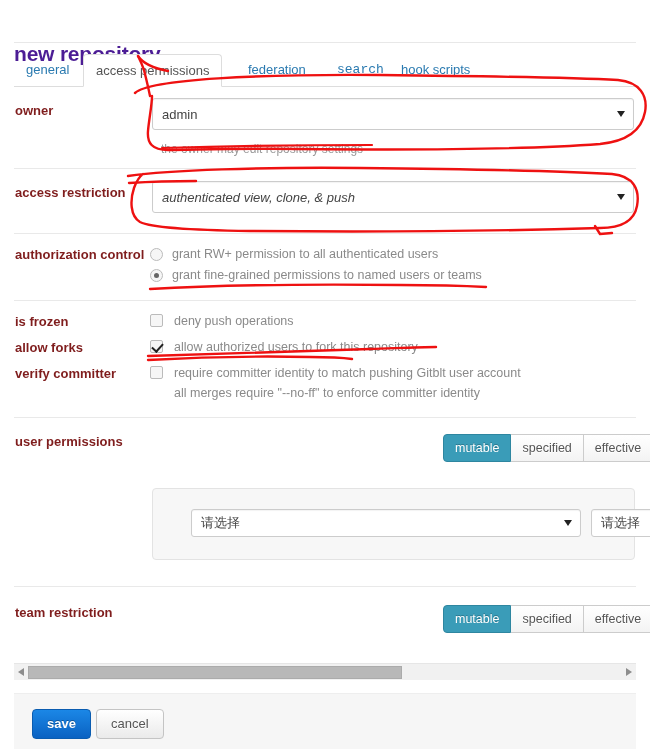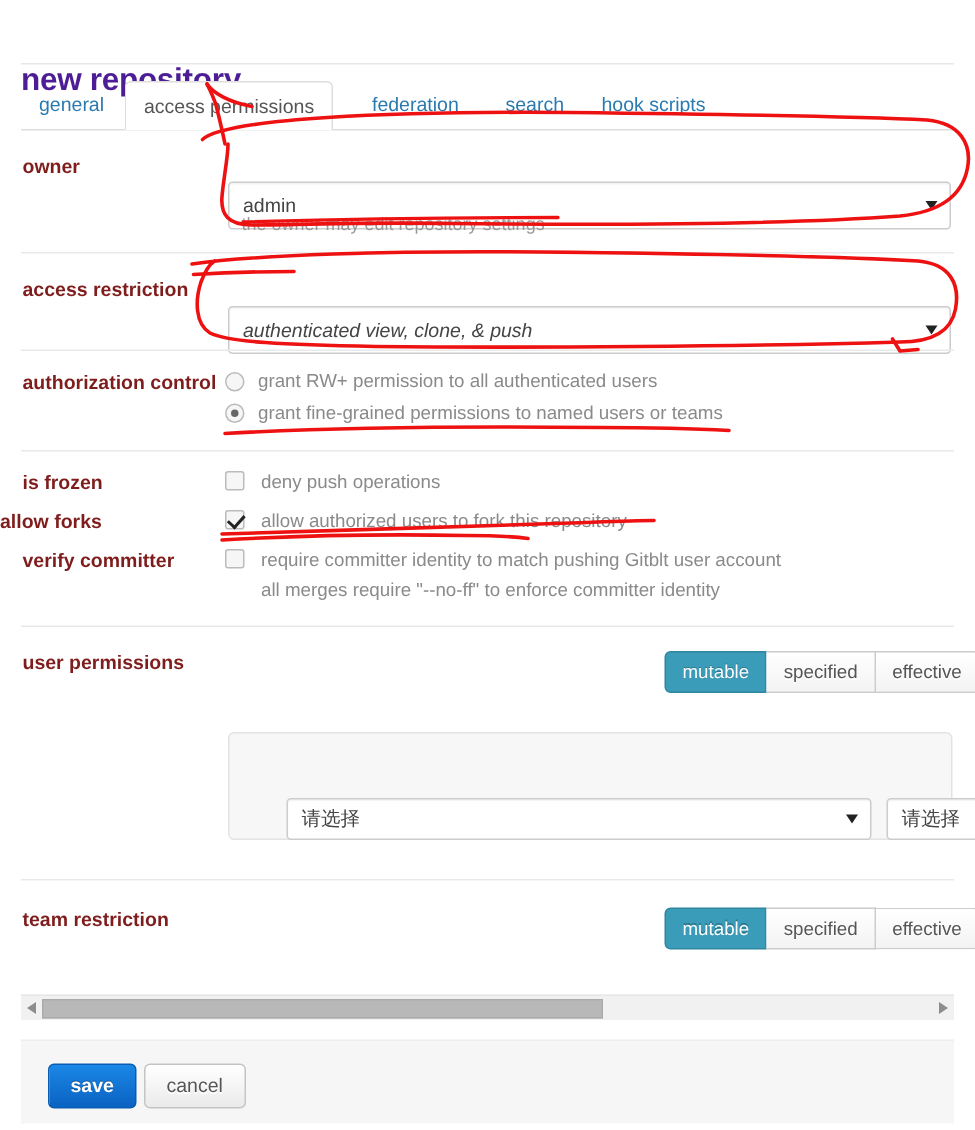--- a/index.html
+++ b/index.html
@@ -50,21 +50,21 @@
   }
   .hr {
     position: absolute; left: 14px; width: 622px; height: 1px; background: #e9e9e9;
   }
 
   
   .select {
     position: absolute; background: #ffffff;
     border: 1px solid #cccccc; border-radius: 3px;
     box-shadow: inset 0 1px 1px rgba(0,0,0,0.05);
-    font-size: 13px; color: #444444; margin-top: 23px;
+    font-size: 13px; color: #444444;
   }
   .select .sel-text {
     position: absolute; left: 9px; top: 50%; transform: translateY(-50%);
     white-space: nowrap; overflow: hidden;
   }
   .select .caret {
     position: absolute; right: 8px; top: 50%; transform: translateY(-50%);
     width: 0; height: 0; border-left: 4px solid transparent;
     border-right: 4px solid transparent; border-top: 6px solid #222222;
   }
@@ -167,21 +167,21 @@
 <div id="root">
 
   <div class="page-title">new repository</div>
   <div class="title-rule"></div>
 
   <div class="tabs">
     <div class="tabs-baseline"></div>
     <div class="tab" style="left:0px;">general</div>
     <div class="tab active" style="left:69px;">access permissions</div>
     <div class="tab" style="left:222px;">federation</div>
-    <div class="tab" style="left:311px;">search</div>
+    <div class="tab" style="left:311px;font-family:Liberation Mono, monospace;">search</div>
     <div class="tab" style="left:375px;">hook scripts</div>
   </div>
 
   <div class="row-label" style="left:15px; top:103px;">owner</div>
   <div class="select" style="left:152px; top:98px; width:482px; height:32px;">
     <span class="sel-text">admin</span>
     <span class="caret"></span>
   </div>
   <div class="help-text" style="left:161px; top:142px;">the owner may edit repository settings</div>
 
@@ -202,21 +202,21 @@
 
   <div class="radio checked" style="left:150px; top:269px;"></div>
   <div class="opt-text" style="left:172px; top:268px;">grant fine-grained permissions to named users or teams</div>
 
   <div class="hr" style="top:300px;"></div>
 
   <div class="row-label" style="left:15px; top:314px;">is frozen</div>
   <div class="checkbox" style="left:150px; top:314px;"></div>
   <div class="opt-text" style="left:174px; top:314px;">deny push operations</div>
 
-  <div class="row-label" style="left:0; top:340px;text-align:right;">allow forks</div>
+  <div class="row-label" style="left:15px; top:340px;text-align:right;">allow forks</div>
   <div class="checkbox checked" style="left:150px; top:340px;"></div>
   <div class="opt-text" style="left:174px; top:340px;">allow authorized users to fork this repository</div>
 
   <div class="row-label" style="left:15px; top:366px;">verify committer</div>
   <div class="checkbox" style="left:150px; top:366px;"></div>
   <div class="opt-text" style="left:174px; top:366px;">require committer identity to match pushing Gitblt user account</div>
   <div class="opt-text" style="left:174px; top:386px;">all merges require "--no-ff" to enforce committer identity</div>
 
   <div class="hr" style="top:417px;"></div>
 

